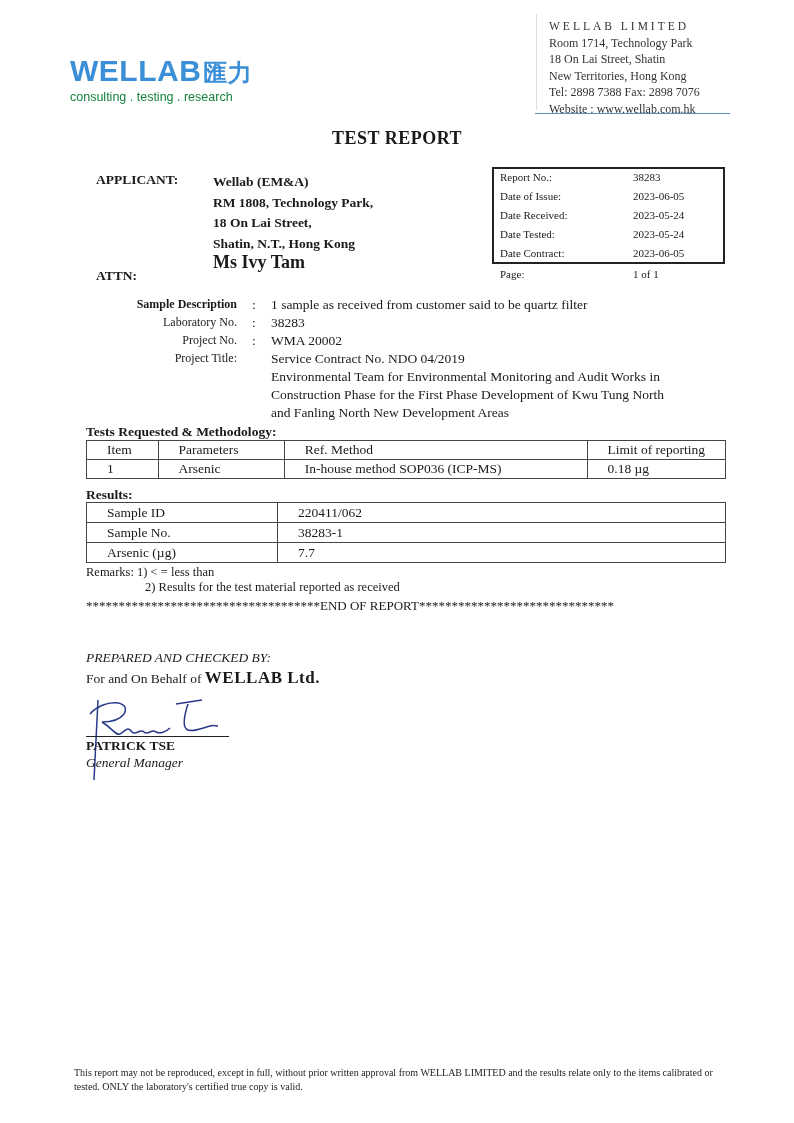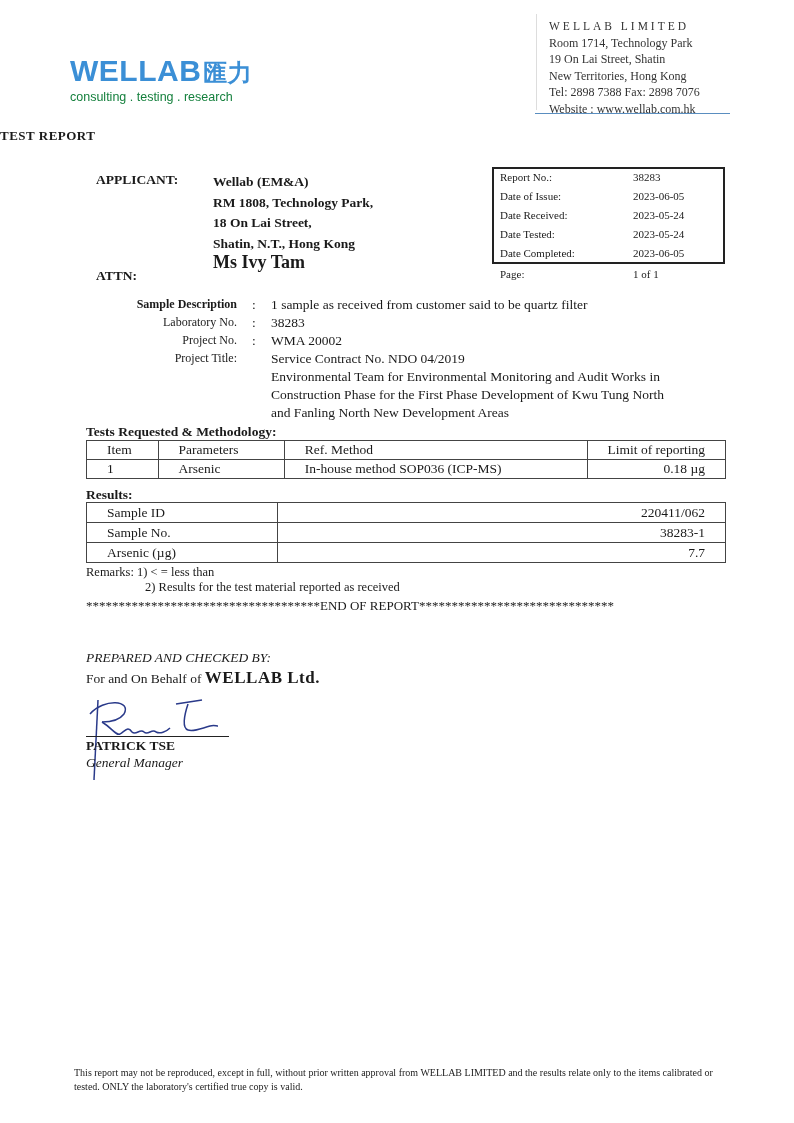--- a/index.html
+++ b/index.html
@@ -12,21 +12,21 @@
     #logo .brand .cn { font-family: "DejaVu Sans", sans-serif; font-size: 24px; margin-left: 2px; }
     #logo .tagline { font-family: "Liberation Sans", "DejaVu Sans", sans-serif; font-size: 12.5px; color: #15803d; margin-top: 2px; white-space: nowrap; }
 
     
     #company { left: 549px; top: 18px; font-size: 12px; line-height: 16.5px; color: #333; }
     #company .name { letter-spacing: 3px; font-size: 11.5px; }
     #header-rule { left: 535px; top: 113px; width: 195px; height: 1px; background: #5a8ec0; }
     #header-rule-left { left: 536px; top: 14px; width: 1px; height: 96px; background: #ddd; }
 
     
-    #title { left: 0; width: 794px; top: 128px; font-weight: bold; font-size: 13px; letter-spacing: 0.5px; }
+    #title { left: 0; width: 794px; top: 128px; text-align: center; font-weight: bold; font-size: 18px; letter-spacing: 0.5px; }
 
     
     .bold { font-weight: bold; }
     #applicant-label { left: 96px; top: 172px; font-size: 13.5px; }
     #applicant-lines { left: 213px; top: 172px; font-size: 13.5px; line-height: 20.5px; font-weight: bold; }
     #attn-label { left: 96px; top: 268px; font-size: 13.5px; font-weight: bold; }
     #attn-value { left: 213px; top: 252px; font-size: 18px; font-weight: bold; }
 
     
     #report-box { left: 492px; top: 167px; width: 233px; height: 97px; border: 2.5px solid #222; box-sizing: border-box; }
@@ -39,21 +39,21 @@
     .sd-colon { position: absolute; left: 252px; font-size: 13.5px; }
     .sd-value { position: absolute; left: 271px; font-size: 13.5px; white-space: nowrap; }
 
     
     .sect-title { position: absolute; left: 86px; font-size: 13.5px; font-weight: bold; }
     table { border-collapse: collapse; position: absolute; font-size: 13.5px; }
     td { border: 1px solid #444; padding: 0 20px; height: 18px; line-height: 18px; white-space: nowrap; }
     #tests-table { left: 86px; top: 440px; width: 640px; border: 1.5px solid #444; }
     #results-table { left: 86px; top: 502px; width: 640px; border: 1.5px solid #444; }
     #results-table td { height: 19px; line-height: 19px; }
-    .center { text-align: right; }
+    .center { text-align: left; }
 
     #remarks1 { left: 86px; top: 565px; font-size: 12.5px; }
     #remarks2 { left: 145px; top: 580px; font-size: 12.5px; }
     #end-report { left: 86px; top: 598px; font-size: 13px; white-space: nowrap; letter-spacing: 0; }
 
     
     #prepared { left: 86px; top: 650px; font-size: 13.5px; font-style: italic; }
     #behalf { left: 86px; top: 668px; font-size: 13.5px; }
     #behalf .co { font-weight: bold; font-size: 17px; letter-spacing: 0.5px; }
     #signature { left: 84px; top: 692px; }
@@ -69,21 +69,21 @@
 
 <div id="logo" class="abs">
   <div class="brand"><span>WELLAB</span><span class="cn">匯力</span></div>
   <div class="tagline">consulting . testing . research</div>
 </div>
 
 <div id="header-rule-left" class="abs"></div>
 <div id="company" class="abs">
   <div class="name">WELLAB LIMITED</div>
   <div>Room 1714, Technology Park</div>
-  <div>19 On Lai Street, Shatin</div>
+  <div>18 On Lai Street, Shatin</div>
   <div>New Territories, Hong Kong</div>
   <div>Tel: 2898 7388 Fax: 2898 7076</div>
   <div>Website : www.wellab.com.hk</div>
 </div>
 <div id="header-rule" class="abs"></div>
 
 <div id="title" class="abs">TEST REPORT</div>
 
 <div id="applicant-label" class="abs bold">APPLICANT:</div>
 <div id="applicant-lines" class="abs">
@@ -93,21 +93,21 @@
   <div>Shatin, N.T., Hong Kong</div>
 </div>
 <div id="attn-label" class="abs">ATTN:</div>
 <div id="attn-value" class="abs">Ms Ivy Tam</div>
 
 <div id="report-box" class="abs"></div>
 <div class="rb-row" style="top:171px;"><span class="lbl">Report No.:</span><span class="val">38283</span></div>
 <div class="rb-row" style="top:190px;"><span class="lbl">Date of Issue:</span><span class="val">2023-06-05</span></div>
 <div class="rb-row" style="top:209px;"><span class="lbl">Date Received:</span><span class="val">2023-05-24</span></div>
 <div class="rb-row" style="top:228px;"><span class="lbl">Date Tested:</span><span class="val">2023-05-24</span></div>
-<div class="rb-row" style="top:247px;"><span class="lbl">Date Completed:</span><span class="val">2023-06-05</span></div>
+<div class="rb-row" style="top:247px;"><span class="lbl">Date Contract:</span><span class="val">2023-06-05</span></div>
 <div class="rb-row" style="top:268px;"><span class="lbl">Page:</span><span class="val">1 of 1</span></div>
 
 <div class="sd-label bold" style="top:297px;">Sample Description</div>
 <div class="sd-colon" style="top:297px;">:</div>
 <div class="sd-value" style="top:297px;">1 sample as received from customer said to be quartz filter</div>
 
 <div class="sd-label" style="top:315px;">Laboratory No.</div>
 <div class="sd-colon" style="top:315px;">:</div>
 <div class="sd-value" style="top:315px;">38283</div>
 

